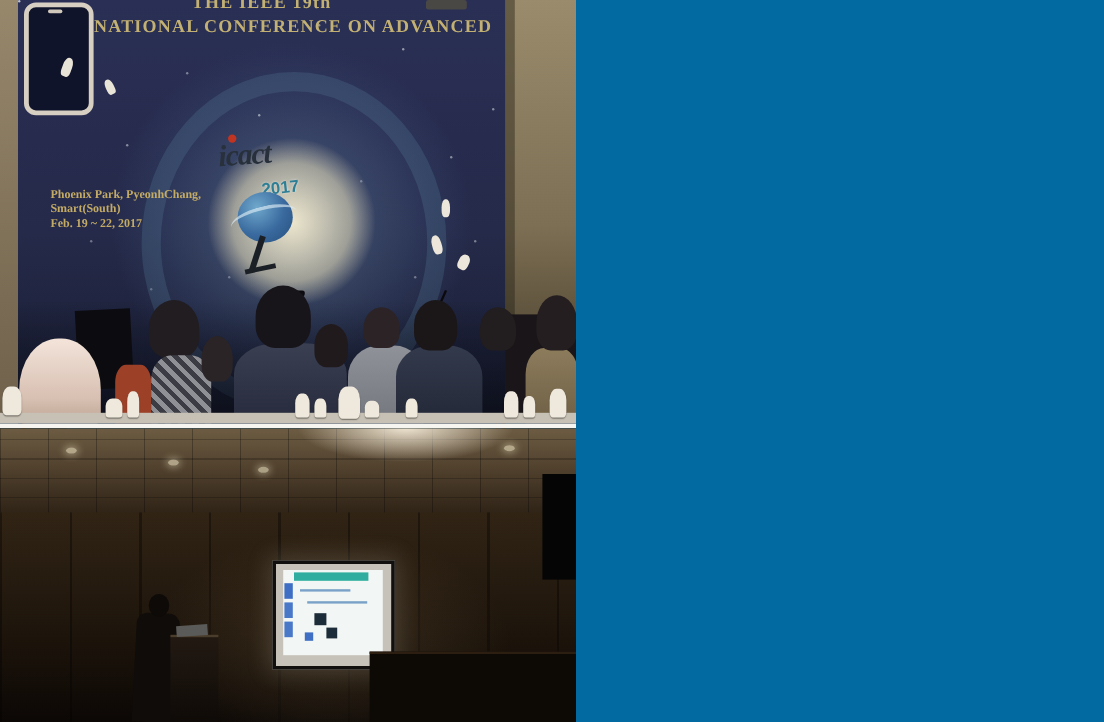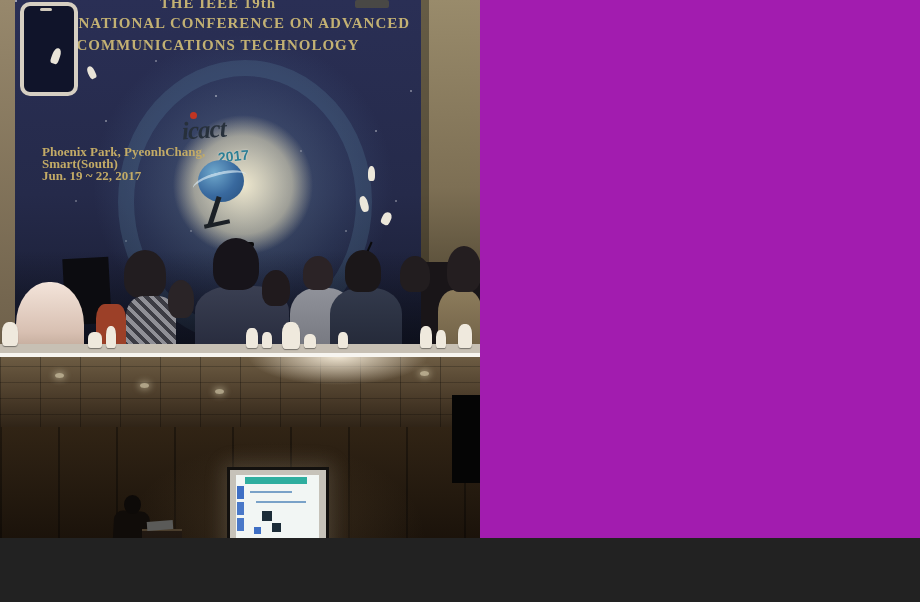--- a/index.html
+++ b/index.html
@@ -1,16 +1,16 @@
 <!DOCTYPE html>
 <html><head>
 <meta charset="utf-8">
 <style>
   html,body{margin:0;padding:0;background:#222;}
-  .canvas{position:relative;width:920px;height:538px;overflow:hidden;background:#a21caf;
+  .canvas{position:relative;width:920px;height:602px;overflow:hidden;background:#0369a1;
           font-family:"Liberation Sans",sans-serif;}
 
   
   .photo-top{position:absolute;left:0;top:0;width:480px;height:353px;background:#1d2138;overflow:hidden;}
   .wall-left{position:absolute;left:0;top:0;width:15px;height:100%;
              background:linear-gradient(180deg,#97886c,#6e604a);}
   .wall-right{position:absolute;left:421px;top:0;width:59px;height:268px;
               background:linear-gradient(180deg,#998b6b,#7d6f54 70%,#5d523c);}
   .wall-right-shadow{position:absolute;left:421px;top:0;width:8px;height:268px;background:rgba(40,35,25,.45);}
   .corner-dark{position:absolute;left:421px;top:262px;width:59px;height:91px;background:#191518;}
@@ -33,21 +33,21 @@
      font-family:"Liberation Serif",serif;font-weight:bold;letter-spacing:1px;font-size:15px;}
   .b-t1{top:-5px;} .b-t2{top:15px;} .b-t3{top:37px;}
   .b-tag{position:absolute;left:15px;top:70px;width:406px;text-align:center;color:#c2a95c;
      font-family:"Liberation Serif",serif;font-weight:bold;font-size:12.5px;letter-spacing:.5px;}
   .phone{position:absolute;left:20px;top:2px;width:50px;height:86px;border:4px solid #d6cfc2;
      border-radius:10px;background:#10142a;}
   .phone-btn{position:absolute;left:40px;top:8px;width:12px;height:3px;background:#cfc8bb;border-radius:2px;}
   .pfig{position:absolute;background:#e9e4d8;border-radius:45% 45% 30% 30%;}
   .pfig1{left:52px;top:48px;width:8px;height:16px;transform:rotate(20deg);}
   .pfig2{left:88px;top:66px;width:7px;height:13px;transform:rotate(-25deg);}
-  .venue{position:absolute;left:42px;top:146px;color:#c3ab66;font-size:13px;line-height:12px;
+  .venue{position:absolute;left:42px;top:157px;color:#c3ab66;font-size:10px;line-height:12px;
      font-family:"Liberation Serif",serif;font-weight:bold;}
   .ring{position:absolute;left:118px;top:60px;width:222px;height:252px;border-radius:50%;
      border:16px solid rgba(95,140,170,.22);}
   .logo-icact{position:absolute;left:182px;top:116px;color:#27303b;
      font-family:"Liberation Serif",serif;font-style:italic;font-weight:bold;font-size:25px;
      letter-spacing:-1px;transform:rotate(-4deg);}
   .logo-idot{position:absolute;left:190px;top:112px;width:7px;height:7px;border-radius:50%;background:#c03522;}
   .logo-year-banner{position:absolute;left:218px;top:148px;color:#2e7f95;font-weight:bold;font-size:14px;
      transform:rotate(-6deg);text-shadow:0 0 2px rgba(255,255,255,.6);}
   .globe-banner{position:absolute;left:198px;top:160px;width:46px;height:42px;border-radius:50%;
@@ -152,29 +152,28 @@
 
 <div class="canvas">
 
   <div class="photo-top">
     <div class="banner">
       <div class="stars"></div>
     </div>
     <div class="ring"></div>
     <div class="b-title b-t1">THE IEEE 19th</div>
     <div class="b-title b-t2">INTERNATIONAL CONFERENCE ON ADVANCED</div>
-    <div class="b-title b-t3">COMMUNICATIONS TECHNOLOGY</div>
     <div class="phone"></div>
     <div class="phone-btn"></div>
     <div class="pfig pfig1"></div>
     <div class="pfig pfig2"></div>
     <div class="venue">
       <div>Phoenix Park, PyeonhChang,</div>
       <div>Smart(South)</div>
-      <div>Jun. 19 ~ 22, 2017</div>
+      <div>Feb. 19 ~ 22, 2017</div>
     </div>
     <div class="logo-icact">icact</div>
     <div class="logo-idot"></div>
     <div class="logo-year-banner">2017</div>
     <div class="globe-banner"></div>
     <div class="skier"></div>
     <div class="skier2"></div>
     <div class="wfig wf1"></div>
     <div class="wfig wf2"></div>
     <div class="wfig wf3"></div>

